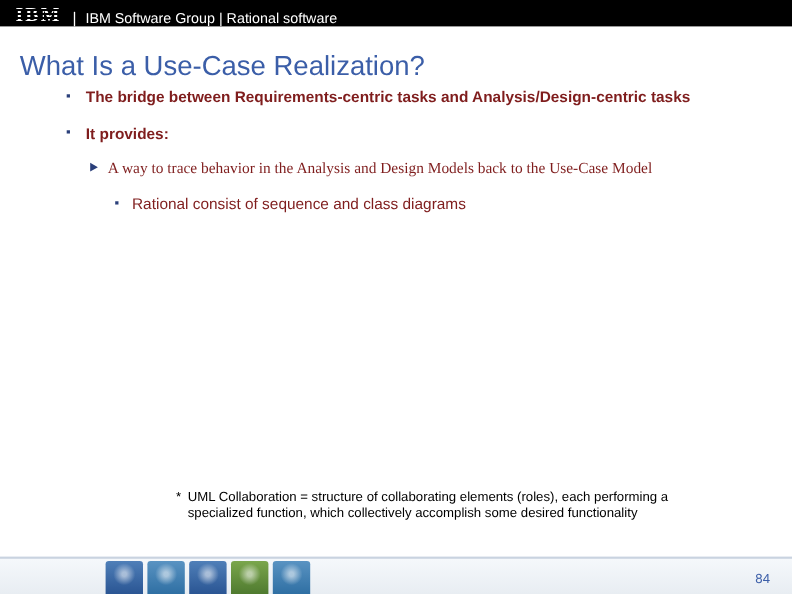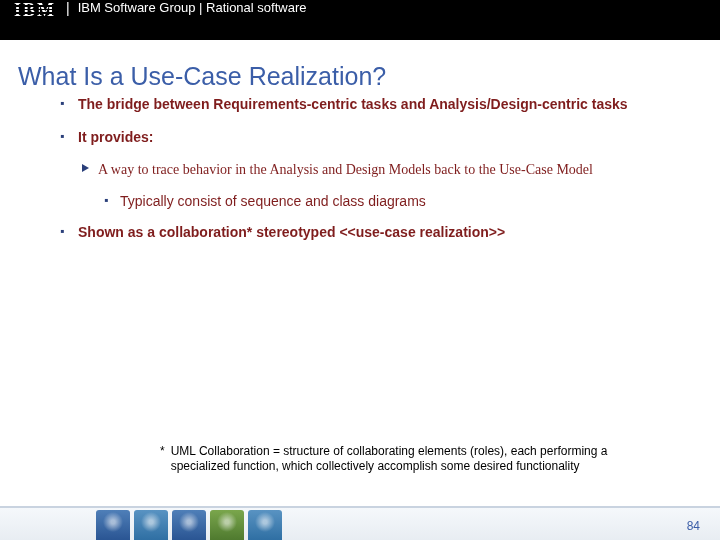--- a/index.html
+++ b/index.html
@@ -12,23 +12,23 @@
     overflow: hidden;
   }
   .slide {
     width: 720px;
     height: 540px;
     position: relative;
     box-sizing: border-box;
   }
   .header {
     background: #000;
-    height: 40px;
+    height: 24px;
     display: flex;
-    align-items: flex-start;
+    align-items: flex-end;
     padding: 0 14px;
     box-sizing: border-box;
     color: #fff;
   }
   .ibm-logo {
     font-family: "Times New Roman", serif;
     font-weight: bold;
     letter-spacing: 2px;
     font-size: 18px;
     position: relative;
@@ -194,26 +194,23 @@
     <div class="b1">
       <span>It provides:</span>
     </div>
 
     <div class="b2">
       <span>A way to trace behavior in the Analysis and Design Models back to the Use-Case Model</span>
     </div>
 
 
     <div class="b3">
-      <span>Typically consist of sequence and class diagrams</span>
-    </div>
-
-    <div class="b1">
-      <span>Shown as a collaboration* stereotyped &lt;&lt;use-case realization&gt;&gt;</span>
-    </div>
+      <span>Rational consist of sequence and class diagrams</span>
+    </div>
+
 
   </div>
 
   <div class="footnote-wrap">
     <div class="footnote-star">*</div>
     <div>UML Collaboration = structure of collaborating elements (roles), each performing a specialized function, which collectively accomplish some desired functionality</div>
   </div>
 
   <div class="footer-bar">
     <div class="footer-art">

